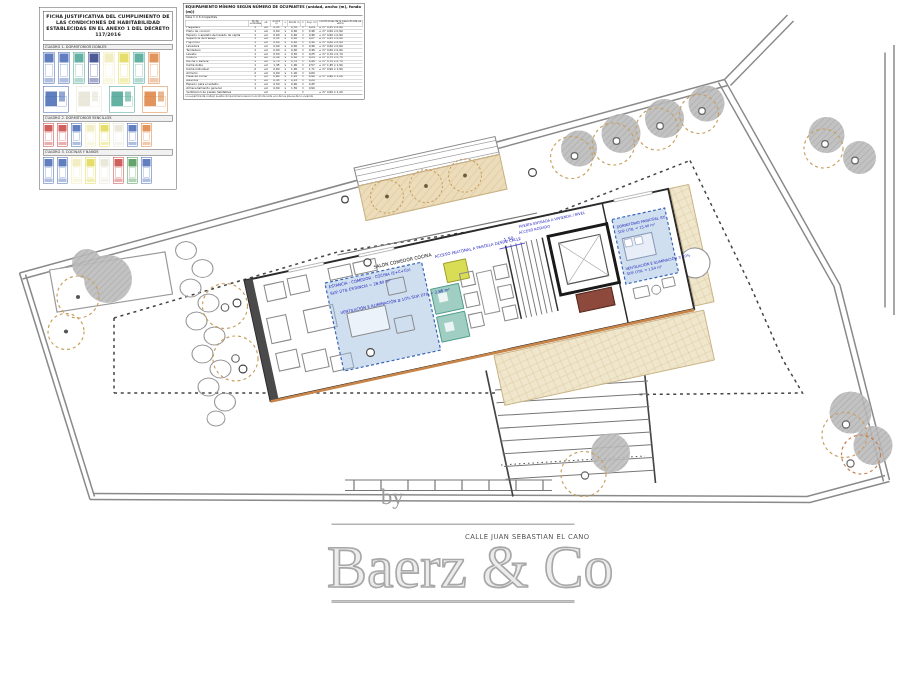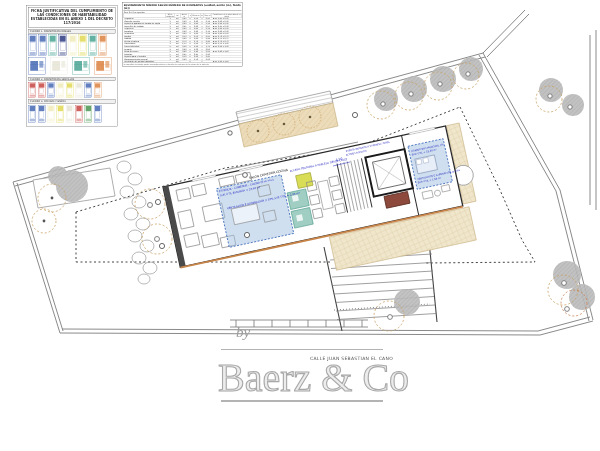--- a/index.html
+++ b/index.html
@@ -27,22 +27,22 @@
   #ctable .ttl{font-size:7.5px;font-weight:bold;color:#111;border-bottom:1px solid #444;padding:1px 1px 2px 1px;}
   #ctable .sub{font-size:6px;color:#333;padding:1px;}
   #ctable table{border-collapse:collapse;width:100%;table-layout:fixed;}
   #ctable th{font-size:5px;font-weight:normal;color:#333;border:0.5px solid #aaa;padding:0 1px;line-height:1.05;}
   #ctable td{font-size:5.6px;color:#222;border-top:0.5px solid #bbb;padding:0 2px;white-space:nowrap;
              overflow:hidden;line-height:1.18;}
   #ctable td.num{text-align:center;}
   #ctable .fnote{font-size:5px;color:#444;border-top:1px solid #777;padding:1px;}
   
   #wm{position:absolute;left:218px;top:322px;width:168px;text-align:center;color:#b3b3b3;}
-  #wm .by{font-family:"Liberation Serif",serif;font-style:italic;font-size:15px;color:#9a9a9a;
-          position:absolute;left:18px;top:2px;}
+  #wm .by{font-family:"Liberation Serif",serif;font-size:15px;color:#9a9a9a;
+          position:absolute;left:36px;top:2px;}
   #wm .addr{position:absolute;left:92px;top:34px;font-size:4.5px;color:#555;letter-spacing:.3px;
             font-family:"DejaVu Sans",sans-serif;white-space:nowrap;}
   #wm .rule{border-top:1.5px solid #b3b3b3;width:162px;margin:0 auto;}
   #wm .brand{font-family:"Liberation Serif",serif;font-size:40px;line-height:1.1;color:#ececec;
              -webkit-text-stroke:1.1px #a8a8a8;white-space:nowrap;margin-top:6px;}
   #wm .tag{font-family:"Liberation Serif",serif;font-size:12.5px;letter-spacing:6px;color:#b0b0b0;
            margin:3px 0 2px 6px;white-space:nowrap;}
   svg text{font-family:"DejaVu Sans",sans-serif;}
   .bluetxt{fill:#1f1fbe;}
   .blacktxt{fill:#222;}

